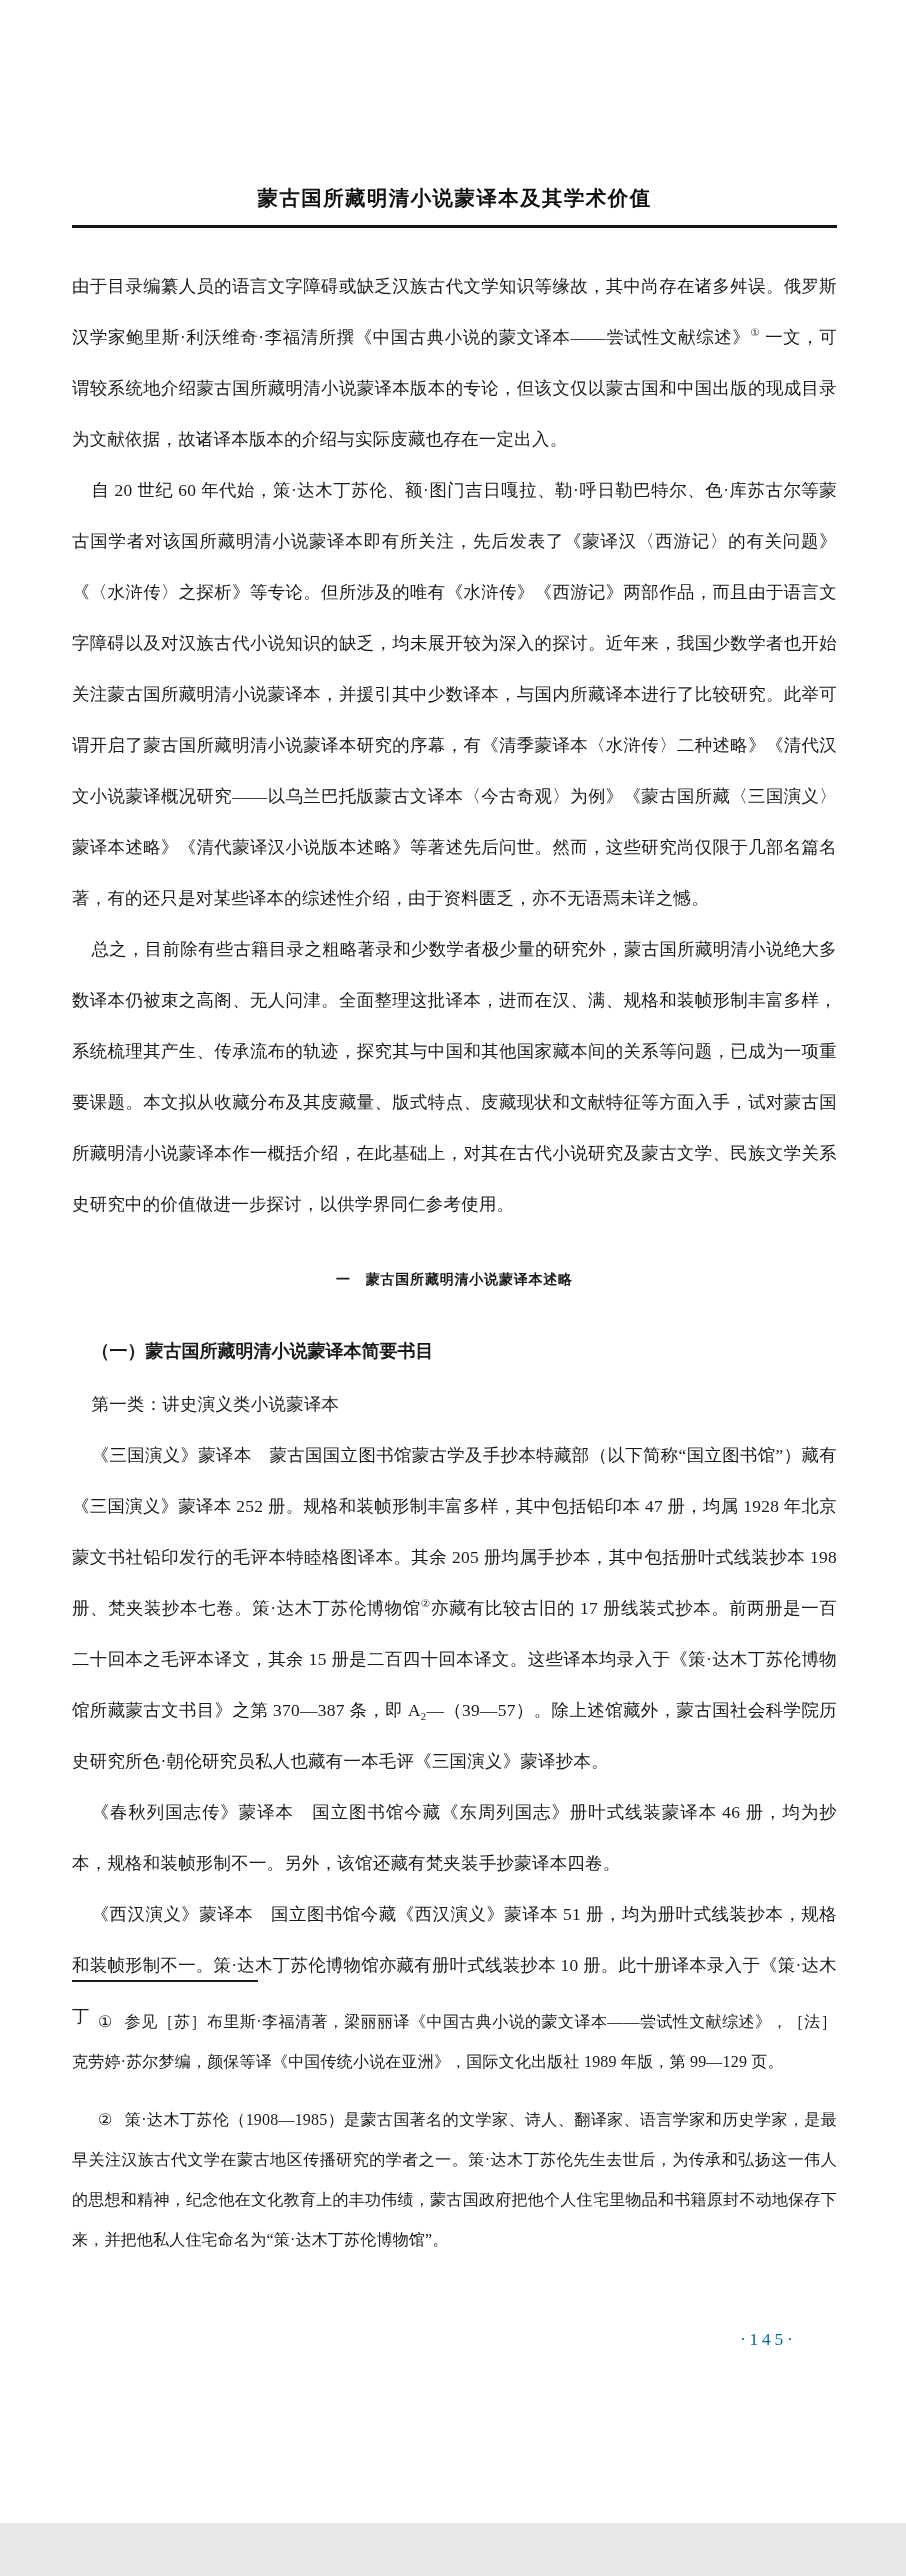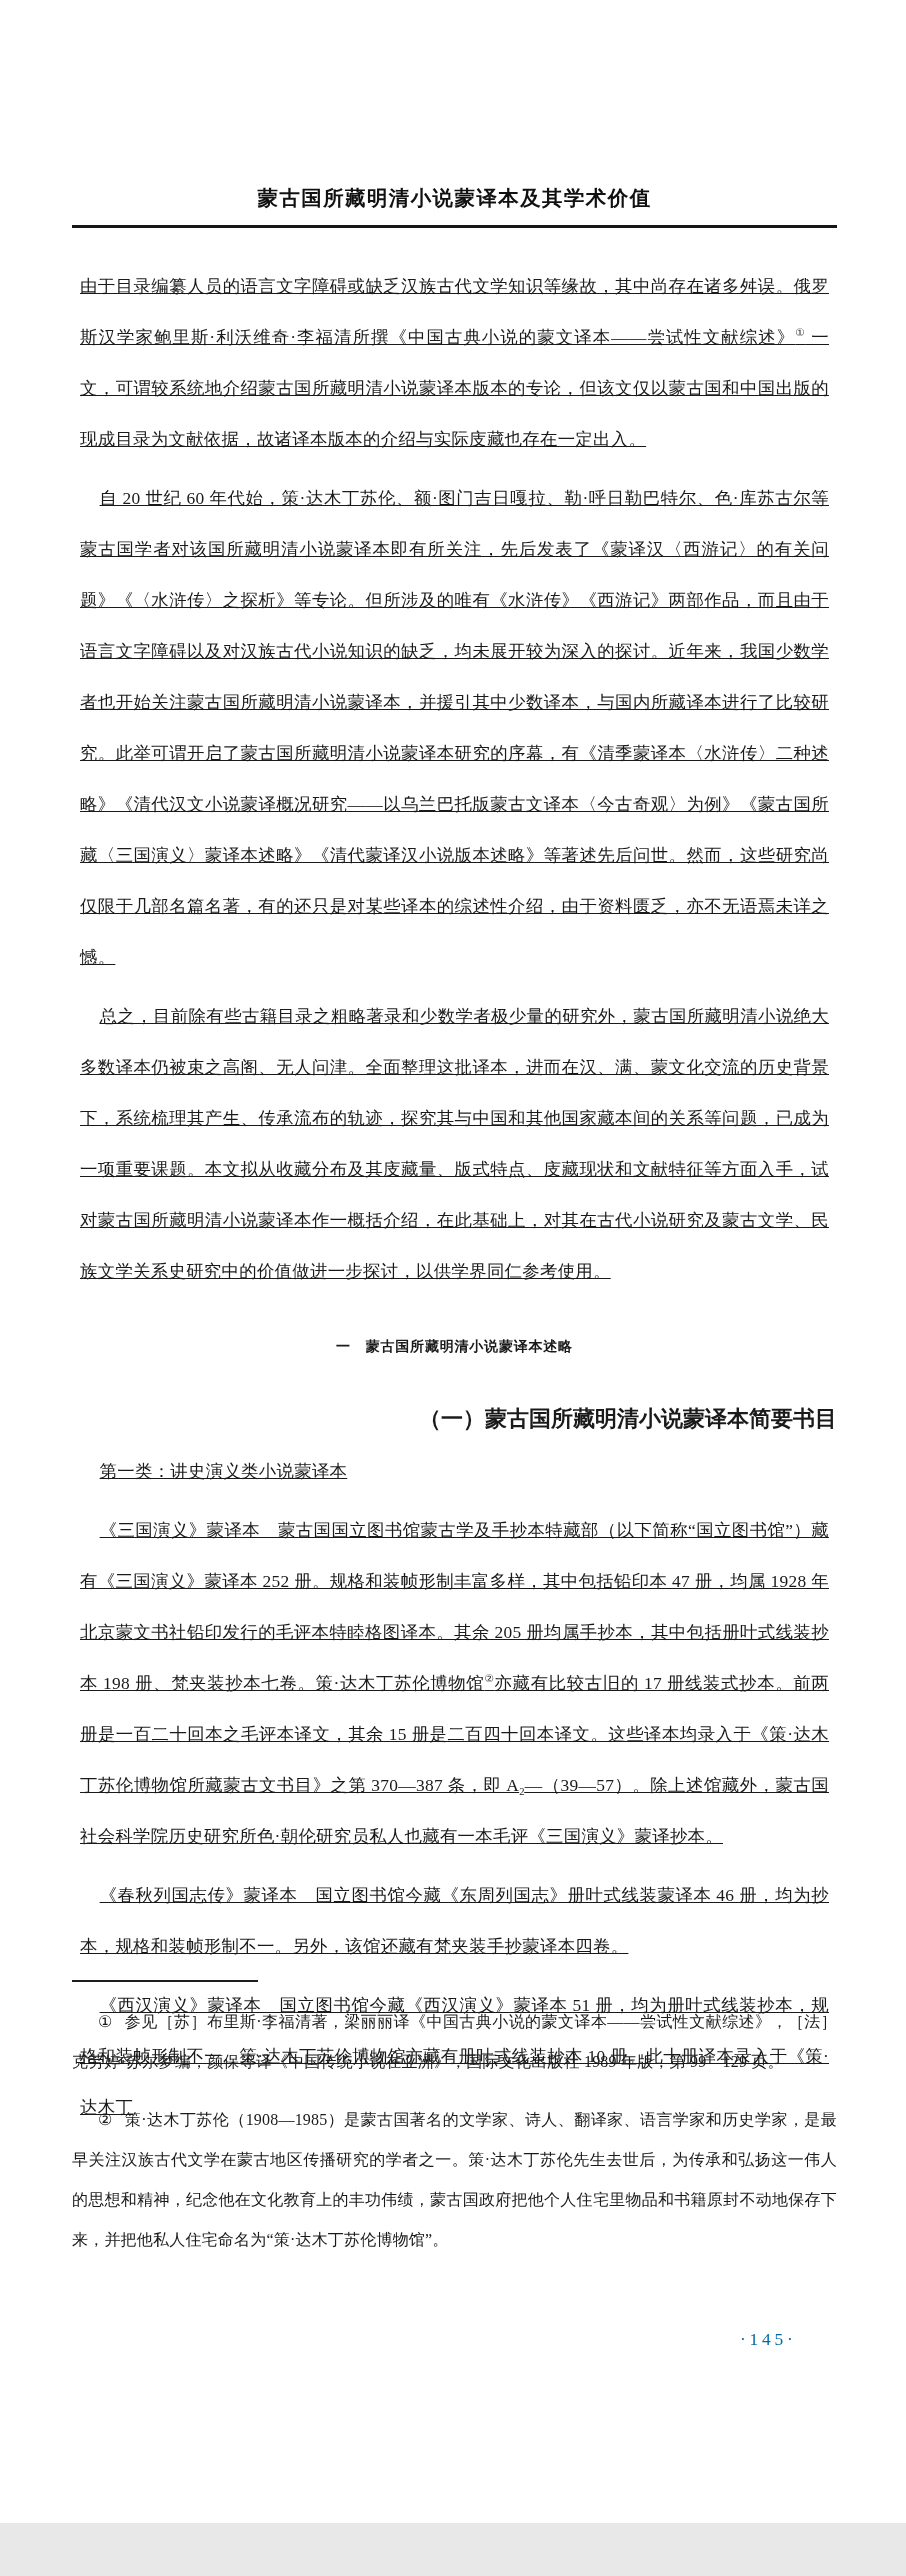--- a/index.html
+++ b/index.html
@@ -26,45 +26,44 @@
     font-size: 20.4px;
     letter-spacing: 1.5px;
     color: #111;
   }
   .head-rule {
     margin-top: 13px;
     border-top: 3px solid #161616;
     height: 0;
   }
   .body-text p {
-    margin: 8px;
+    margin: 0;
     font-size: 17.4px;
     line-height: 51px;
     text-align: justify;
     letter-spacing: 0.3px;
-    text-decoration: underline;
   }
   p.first-para { margin-top: 33px; text-indent: 0; }
   p.indent { text-indent: 19.6px; }
   .section-heading {
     margin-top: 32px;
     margin-bottom: 35px;
     text-align: center;
     font-weight: bold;
     font-size: 14px;
     letter-spacing: 0.8px;
     line-height: 35px;
   }
   .subsection-heading {
     font-weight: bold;
-    font-size: 22px;
+    font-size: 18px;
     line-height: 39px;
     text-indent: 19.6px;
     margin: 0 0 7.6px 0;
-    text-align: right;
+    text-align: left;
   }
   sup.note-ref {
     font-size: 10.6px;
     vertical-align: super;
     line-height: 0;
   }
   sub.index-sub {
     font-size: 10.6px;
     vertical-align: sub;
     line-height: 0;
@@ -122,21 +121,21 @@
     <div class="running-head">蒙古国所藏明清小说蒙译本及其学术价值</div>
 
     <div class="head-rule"></div>
 
     <div class="body-text">
 
       <p class="first-para"><span>由于目录编纂人员的语言文字障碍或缺乏汉族古代文学知识等缘故，其中尚存在诸多舛误。俄罗斯汉学家鲍里斯·利沃维奇·李福清所撰《中国古典小说的蒙文译本——尝试性文献综述》</span><sup class="note-ref">①</sup><span> 一文，可谓较系统地介绍蒙古国所藏明清小说蒙译本版本的专论，但该文仅以蒙古国和中国出版的现成目录为文献依据，故诸译本版本的介绍与实际庋藏也存在一定出入。</span></p>
 
       <p class="indent">自 20 世纪 60 年代始，策·达木丁苏伦、额·图门吉日嘎拉、勒·呼日勒巴特尔、色·库苏古尔等蒙古国学者对该国所藏明清小说蒙译本即有所关注，先后发表了《蒙译汉〈西游记〉的有关问题》《〈水浒传〉之探析》等专论。但所涉及的唯有《水浒传》《西游记》两部作品，而且由于语言文字障碍以及对汉族古代小说知识的缺乏，均未展开较为深入的探讨。近年来，我国少数学者也开始关注蒙古国所藏明清小说蒙译本，并援引其中少数译本，与国内所藏译本进行了比较研究。此举可谓开启了蒙古国所藏明清小说蒙译本研究的序幕，有《清季蒙译本〈水浒传〉二种述略》《清代汉文小说蒙译概况研究——以乌兰巴托版蒙古文译本〈今古奇观〉为例》《蒙古国所藏〈三国演义〉蒙译本述略》《清代蒙译汉小说版本述略》等著述先后问世。然而，这些研究尚仅限于几部名篇名著，有的还只是对某些译本的综述性介绍，由于资料匮乏，亦不无语焉未详之憾。</p>
 
-      <p class="indent">总之，目前除有些古籍目录之粗略著录和少数学者极少量的研究外，蒙古国所藏明清小说绝大多数译本仍被束之高阁、无人问津。全面整理这批译本，进而在汉、满、蒙文化交流的历史背景下，系统梳理其产生、传承流布的轨迹，探究其与中国和其他国家藏本间的关系等问题，已成为一项重要课题。本文拟从收藏分布及其庋藏量、版式特点、庋藏现状和文献特征等方面入手，试对蒙古国所藏明清小说蒙译本作一概括介绍，在此基础上，对其在古代小说研究及蒙古文学、民族文学关系史研究中的价值做进一步探讨，以供学界同仁参考使用。</p>
+      <p class="indent">总之，目前除有些古籍目录之粗略著录和少数学者极少量的研究外，蒙古国所藏明清小说绝大多数译本仍被束之高阁、无人问津。全面整理这批译本，进而在汉、满、规格和装帧形制丰富多样，系统梳理其产生、传承流布的轨迹，探究其与中国和其他国家藏本间的关系等问题，已成为一项重要课题。本文拟从收藏分布及其庋藏量、版式特点、庋藏现状和文献特征等方面入手，试对蒙古国所藏明清小说蒙译本作一概括介绍，在此基础上，对其在古代小说研究及蒙古文学、民族文学关系史研究中的价值做进一步探讨，以供学界同仁参考使用。</p>
 
       <div class="section-heading">一　蒙古国所藏明清小说蒙译本述略</div>
 
       <div class="subsection-heading">（一）蒙古国所藏明清小说蒙译本简要书目</div>
 
       <p class="indent">第一类：讲史演义类小说蒙译本</p>
 
       <p class="indent"><span>《三国演义》蒙译本　蒙古国国立图书馆蒙古学及手抄本特藏部（以下简称“国立图书馆”）藏有《三国演义》蒙译本 252 册。规格和装帧形制丰富多样，其中包括铅印本 47 册，均属 1928 年北京蒙文书社铅印发行的毛评本特睦格图译本。其余 205 册均属手抄本，其中包括册叶式线装抄本 198 册、梵夹装抄本七卷。策·达木丁苏伦博物馆</span><sup class="note-ref">②</sup><span>亦藏有比较古旧的 17 册线装式抄本。前两册是一百二十回本之毛评本译文，其余 15 册是二百四十回本译文。这些译本均录入于《策·达木丁苏伦博物馆所藏蒙古文书目》之第 370—387 条，即 A</span><sub class="index-sub">2</sub><span>—（39—57）。除上述馆藏外，蒙古国社会科学院历史研究所色·朝伦研究员私人也藏有一本毛评《三国演义》蒙译抄本。</span></p>
 
       <p class="indent">《春秋列国志传》蒙译本　国立图书馆今藏《东周列国志》册叶式线装蒙译本 46 册，均为抄本，规格和装帧形制不一。另外，该馆还藏有梵夹装手抄蒙译本四卷。</p>

